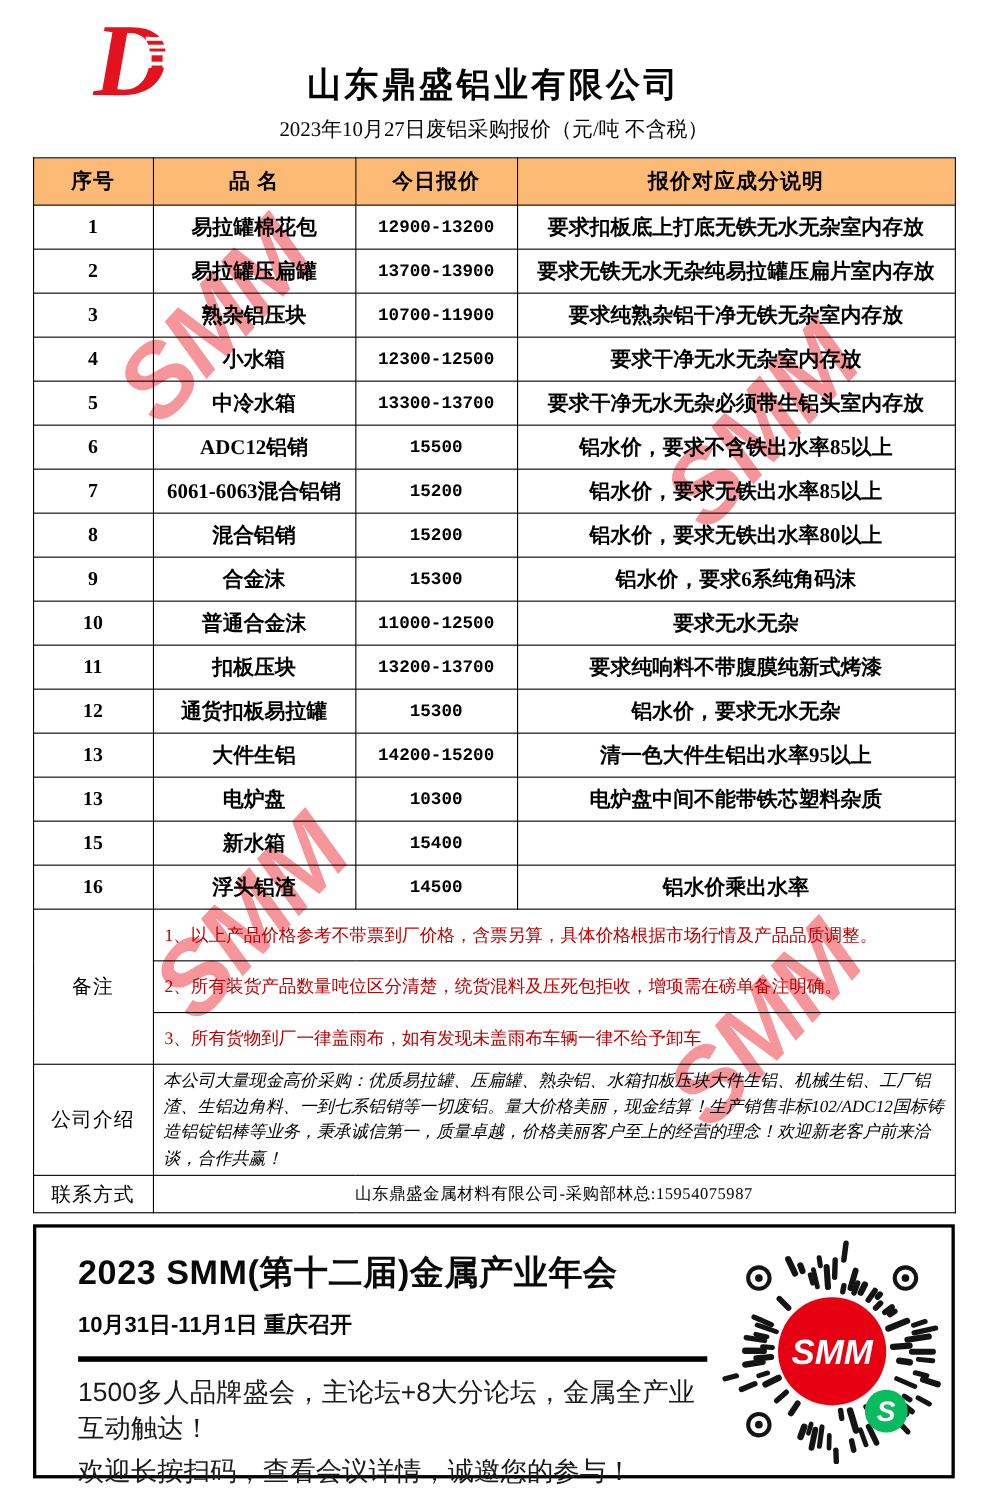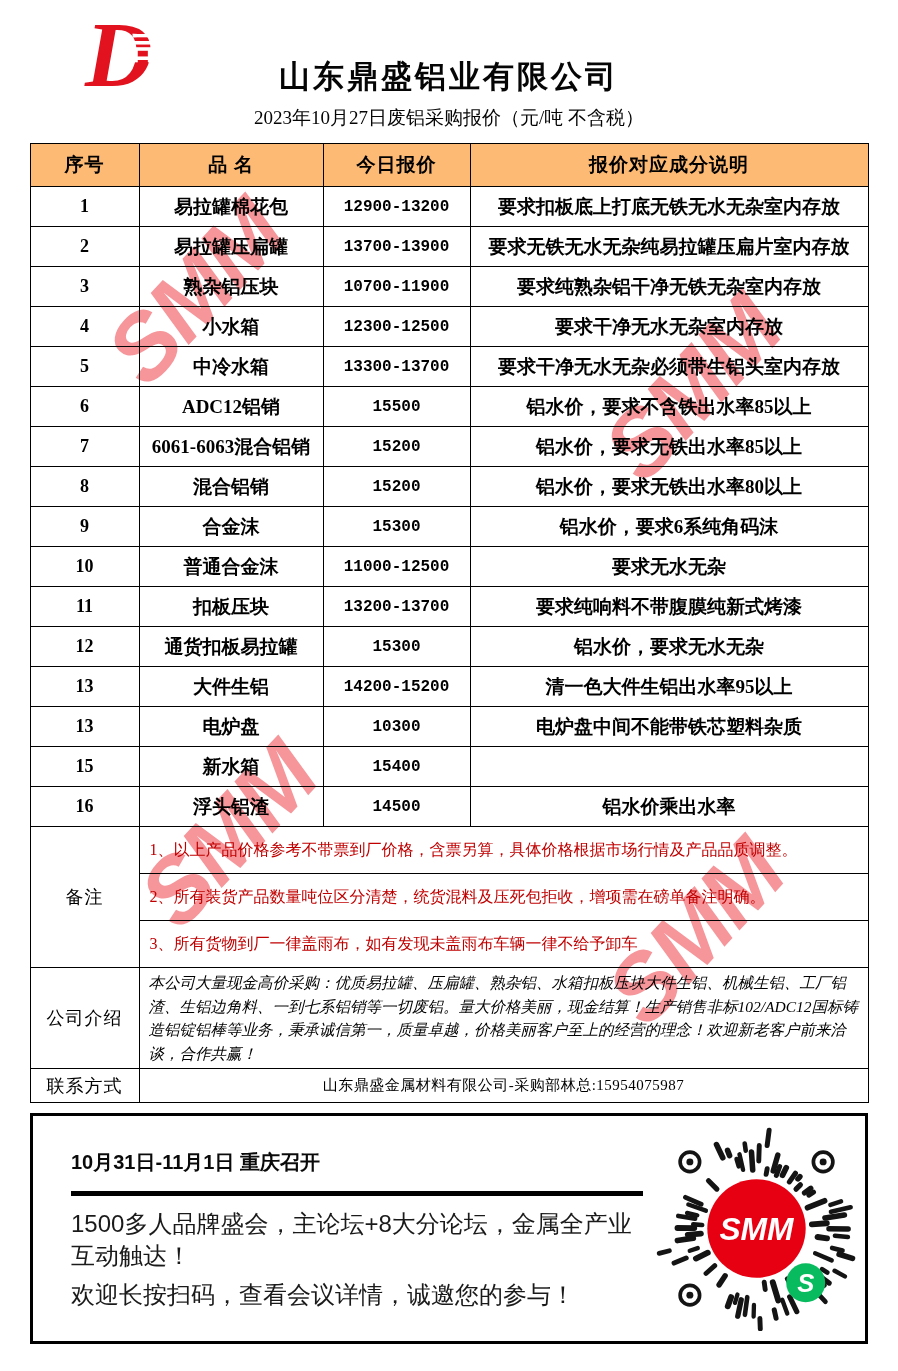--- a/index.html
+++ b/index.html
@@ -235,20 +235,21 @@
 
       <tr class="contact-row">
         <td class="label-cell">联系方式</td>
         <td class="contact-cell" colspan="3">山东鼎盛金属材料有限公司-采购部林总:15954075987</td>
       </tr>
     </tbody>
   </table>
 
   <div class="banner">
     <div class="banner-left">
+      <div class="banner-title">2023 SMM(第十二届)金属产业年会</div>
       <div class="banner-date">10月31日-11月1日  重庆召开</div>
       <div class="banner-hr"></div>
       <div class="banner-line">1500多人品牌盛会，主论坛+8大分论坛，金属全产业互动触达！</div>
       <div class="banner-line">欢迎长按扫码，查看会议详情，诚邀您的参与！</div>
     </div>
     <div class="banner-qr">
       <svg width="205" height="205" viewBox="0 0 200 200">
         <g id="qr-dashes">
             <line x1="170.7" y1="100.3" x2="189.4" y2="100.4" stroke="#141414" stroke-width="5.3" stroke-linecap="round"></line>
             <line x1="176.5" y1="107.1" x2="189.2" y2="108.3" stroke="#141414" stroke-width="4.4" stroke-linecap="round"></line>

